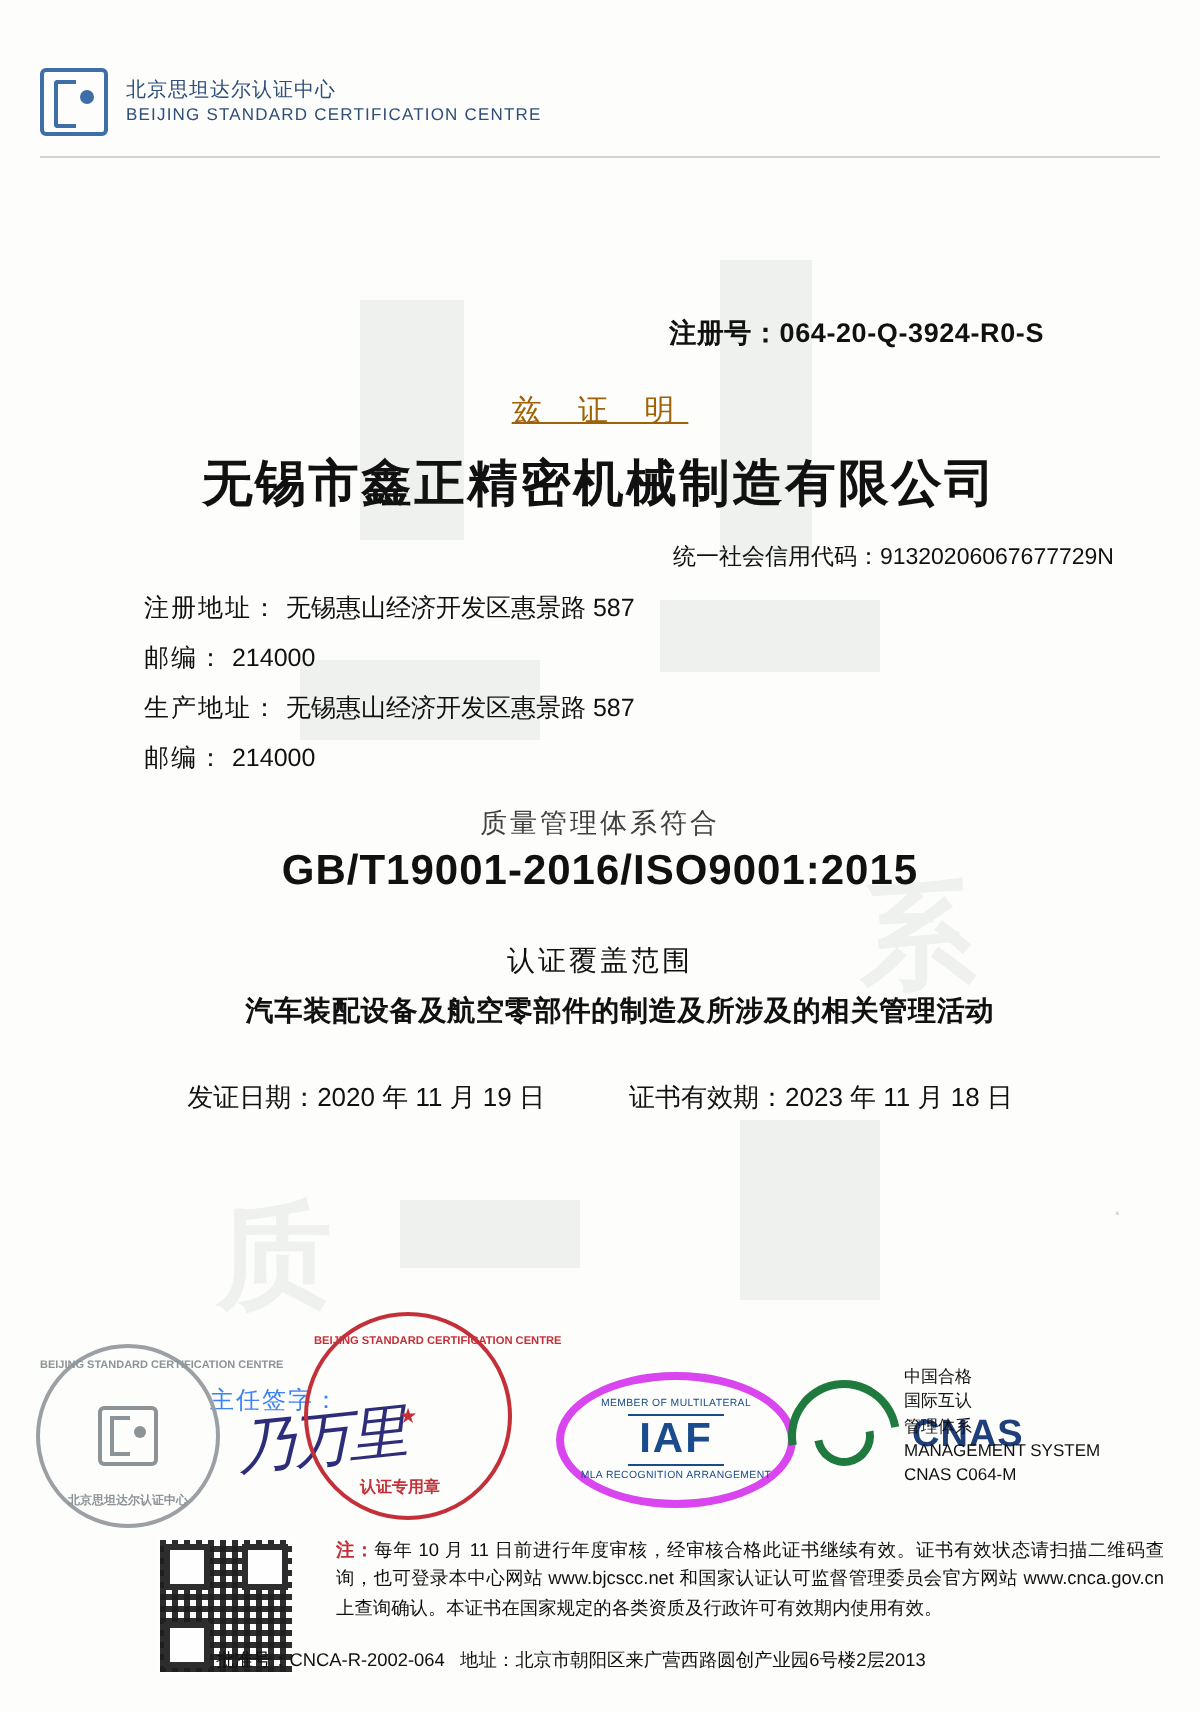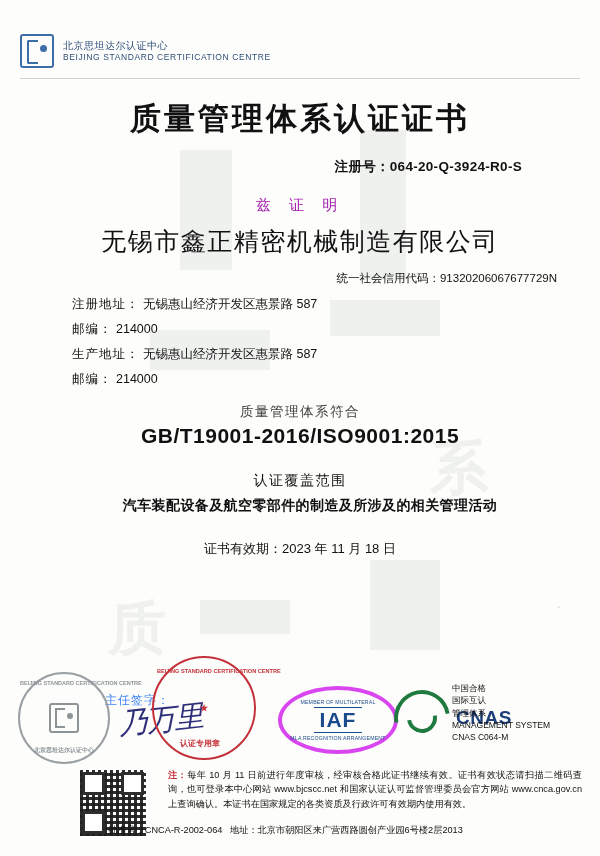--- a/index.html
+++ b/index.html
@@ -114,30 +114,31 @@
     margin-left: 48px;
   }
   .hereby {
     position: absolute;
     top: 196px;
     left: 0;
     right: 0;
     text-align: center;
     font-size: 15px;
     letter-spacing: 7px;
-    color: #a21caf;
+    color: #a16207;
+    text-decoration: underline;
   }
   .company {
     position: absolute;
     top: 225px;
     left: 0;
     right: 0;
     text-align: center;
     font-size: 25px;
-    font-weight: normal;
+    font-weight: bold;
     letter-spacing: 1.5px;
     color: #111;
   }
   .credit-code {
     position: absolute;
     top: 271px;
     right: 43px;
     font-size: 11.5px;
     color: #111;
   }
@@ -461,21 +462,20 @@
   <div class="flourish" style="left:556px;top:598px;">·</div>
 
   <div class="header">
     <div class="logo-mark"></div>
     <div>
       <div class="logo-text-cn">北京思坦达尔认证中心</div>
       <div class="logo-text-en">BEIJING STANDARD CERTIFICATION CENTRE</div>
     </div>
   </div>
 
-  <div class="cert-title">质量管理体系认证证书</div>
 
   <div class="cert-no">
     <span>注册号：</span><span>064-20-Q-3924-R0-S</span>
   </div>
 
   <div class="hereby">兹 证 明</div>
   <div class="company">无锡市鑫正精密机械制造有限公司</div>
 
   <div class="credit-code">
     <span>统一社会信用代码：</span><span>91320206067677729N</span>
@@ -500,20 +500,23 @@
     </div>
   </div>
 
   <div class="std-head">质量管理体系符合</div>
   <div class="std-code">GB/T19001-2016/ISO9001:2015</div>
 
   <div class="scope-head">认证覆盖范围</div>
   <div class="scope-text">汽车装配设备及航空零部件的制造及所涉及的相关管理活动</div>
 
   <div class="dates">
+    <div>
+      <span>发证日期：</span><span>2020 年 11 月 19 日</span>
+    </div>
     <div>
       <span>证书有效期：</span><span>2023 年 11 月 18 日</span>
     </div>
   </div>
 
   <div class="sig-label">主任签字：</div>
   <div class="signature">乃万里</div>
 
   <div class="seal seal-gray seal1">
     <div class="seal-ring-text">

